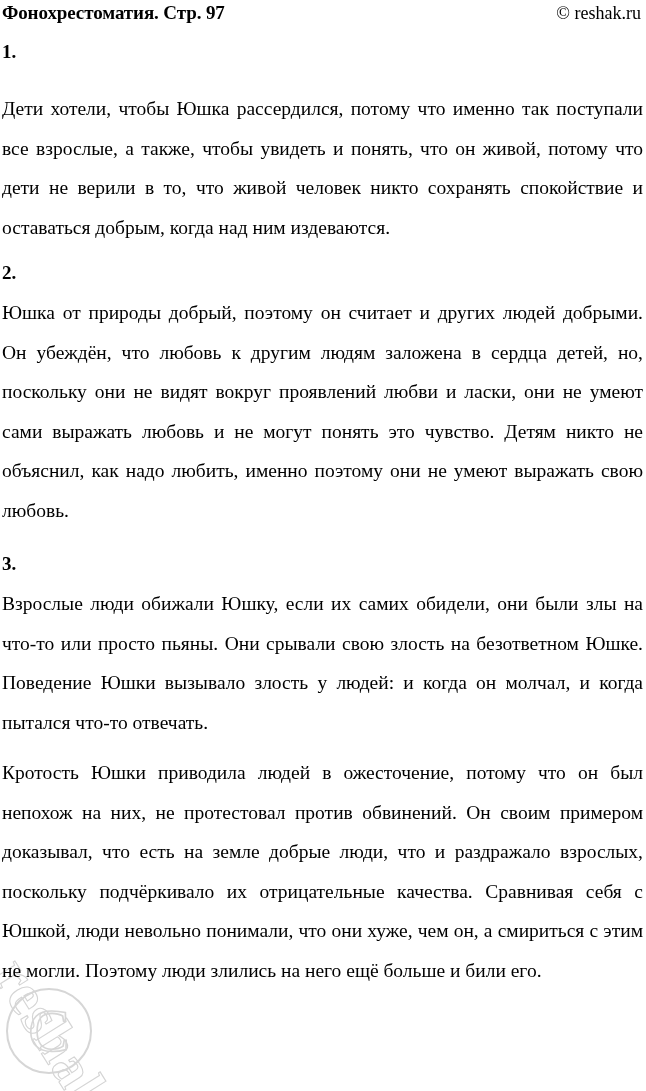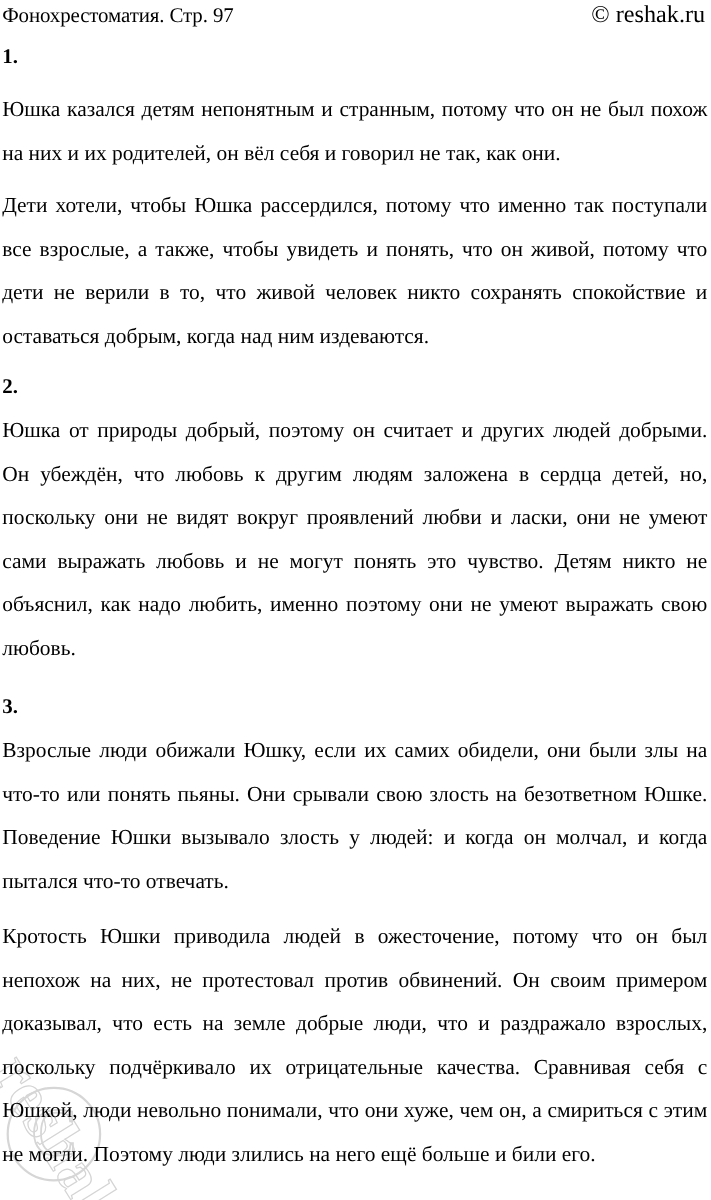--- a/index.html
+++ b/index.html
@@ -23,29 +23,29 @@
   }
   .page-header {
     position: relative;
     display: flex;
     align-items: baseline;
     justify-content: space-between;
     padding: 0 3px 0 2px;
     height: 30px;
   }
   .header-title {
-    font-weight: normal;
+    font-weight: bold;
     font-size: 19px;
     line-height: 26px;
     letter-spacing: -0.1px;
     white-space: nowrap;
   }
   .header-copyright {
     font-weight: normal;
-    font-size: 22px;
+    font-size: 18px;
     line-height: 26px;
     white-space: nowrap;
     padding-right: 2px;
   }
   .content {
     position: relative;
     z-index: 2;
     padding: 0 3px 0 2px;
   }
   .section-number {
@@ -134,29 +134,28 @@
 
   <div class="page-header">
     <div class="header-title">Фонохрестоматия. Стр. 97</div>
     <div class="header-copyright">© reshak.ru</div>
   </div>
 
   <div class="content">
 
     <div class="section-number s1">1.</div>
     <div class="gap-a"></div>
-    <p class="para">Юшка казался детям непонятным и странным, потому что он не был похож на них и их родителей, он вёл себя и говорил не так, как они.</p>
     <div class="gap-b"></div>
     <p class="para">Дети хотели, чтобы Юшка рассердился, потому что именно так поступали все взрослые, а также, чтобы увидеть и понять, что он живой, потому что дети не верили в то, что живой человек никто сохранять спокойствие и оставаться добрым, когда над ним издеваются.</p>
 
     <div class="section-number s2">2.</div>
     <div class="gap-c"></div>
     <p class="para">Юшка от природы добрый, поэтому он считает и других людей добрыми. Он убеждён, что любовь к другим людям заложена в сердца детей, но, поскольку они не видят вокруг проявлений любви и ласки, они не умеют сами выражать любовь и не могут понять это чувство. Детям никто не объяснил, как надо любить, именно поэтому они не умеют выражать свою любовь.</p>
     <div class="gap-d"></div>
 
     <div class="section-number s3">3.</div>
     <div class="gap-e"></div>
-    <p class="para">Взрослые люди обижали Юшку, если их самих обидели, они были злы на что-то или понять пьяны. Они срывали свою злость на безответном Юшке. Поведение Юшки вызывало злость у людей: и когда он молчал, и когда пытался что-то отвечать.</p>
+    <p class="para">Взрослые люди обижали Юшку, если их самих обидели, они были злы на что-то или просто пьяны. Они срывали свою злость на безответном Юшке. Поведение Юшки вызывало злость у людей: и когда он молчал, и когда пытался что-то отвечать.</p>
     <div class="gap-f"></div>
     <p class="para">Кротость Юшки приводила людей в ожесточение, потому что он был непохож на них, не протестовал против обвинений. Он своим примером доказывал, что есть на земле добрые люди, что и раздражало взрослых, поскольку подчёркивало их отрицательные качества. Сравнивая себя с Юшкой, люди невольно понимали, что они хуже, чем он, а смириться с этим не могли. Поэтому люди злились на него ещё больше и били его.</p>
 
   </div>
 </div>
 
 </body></html>

